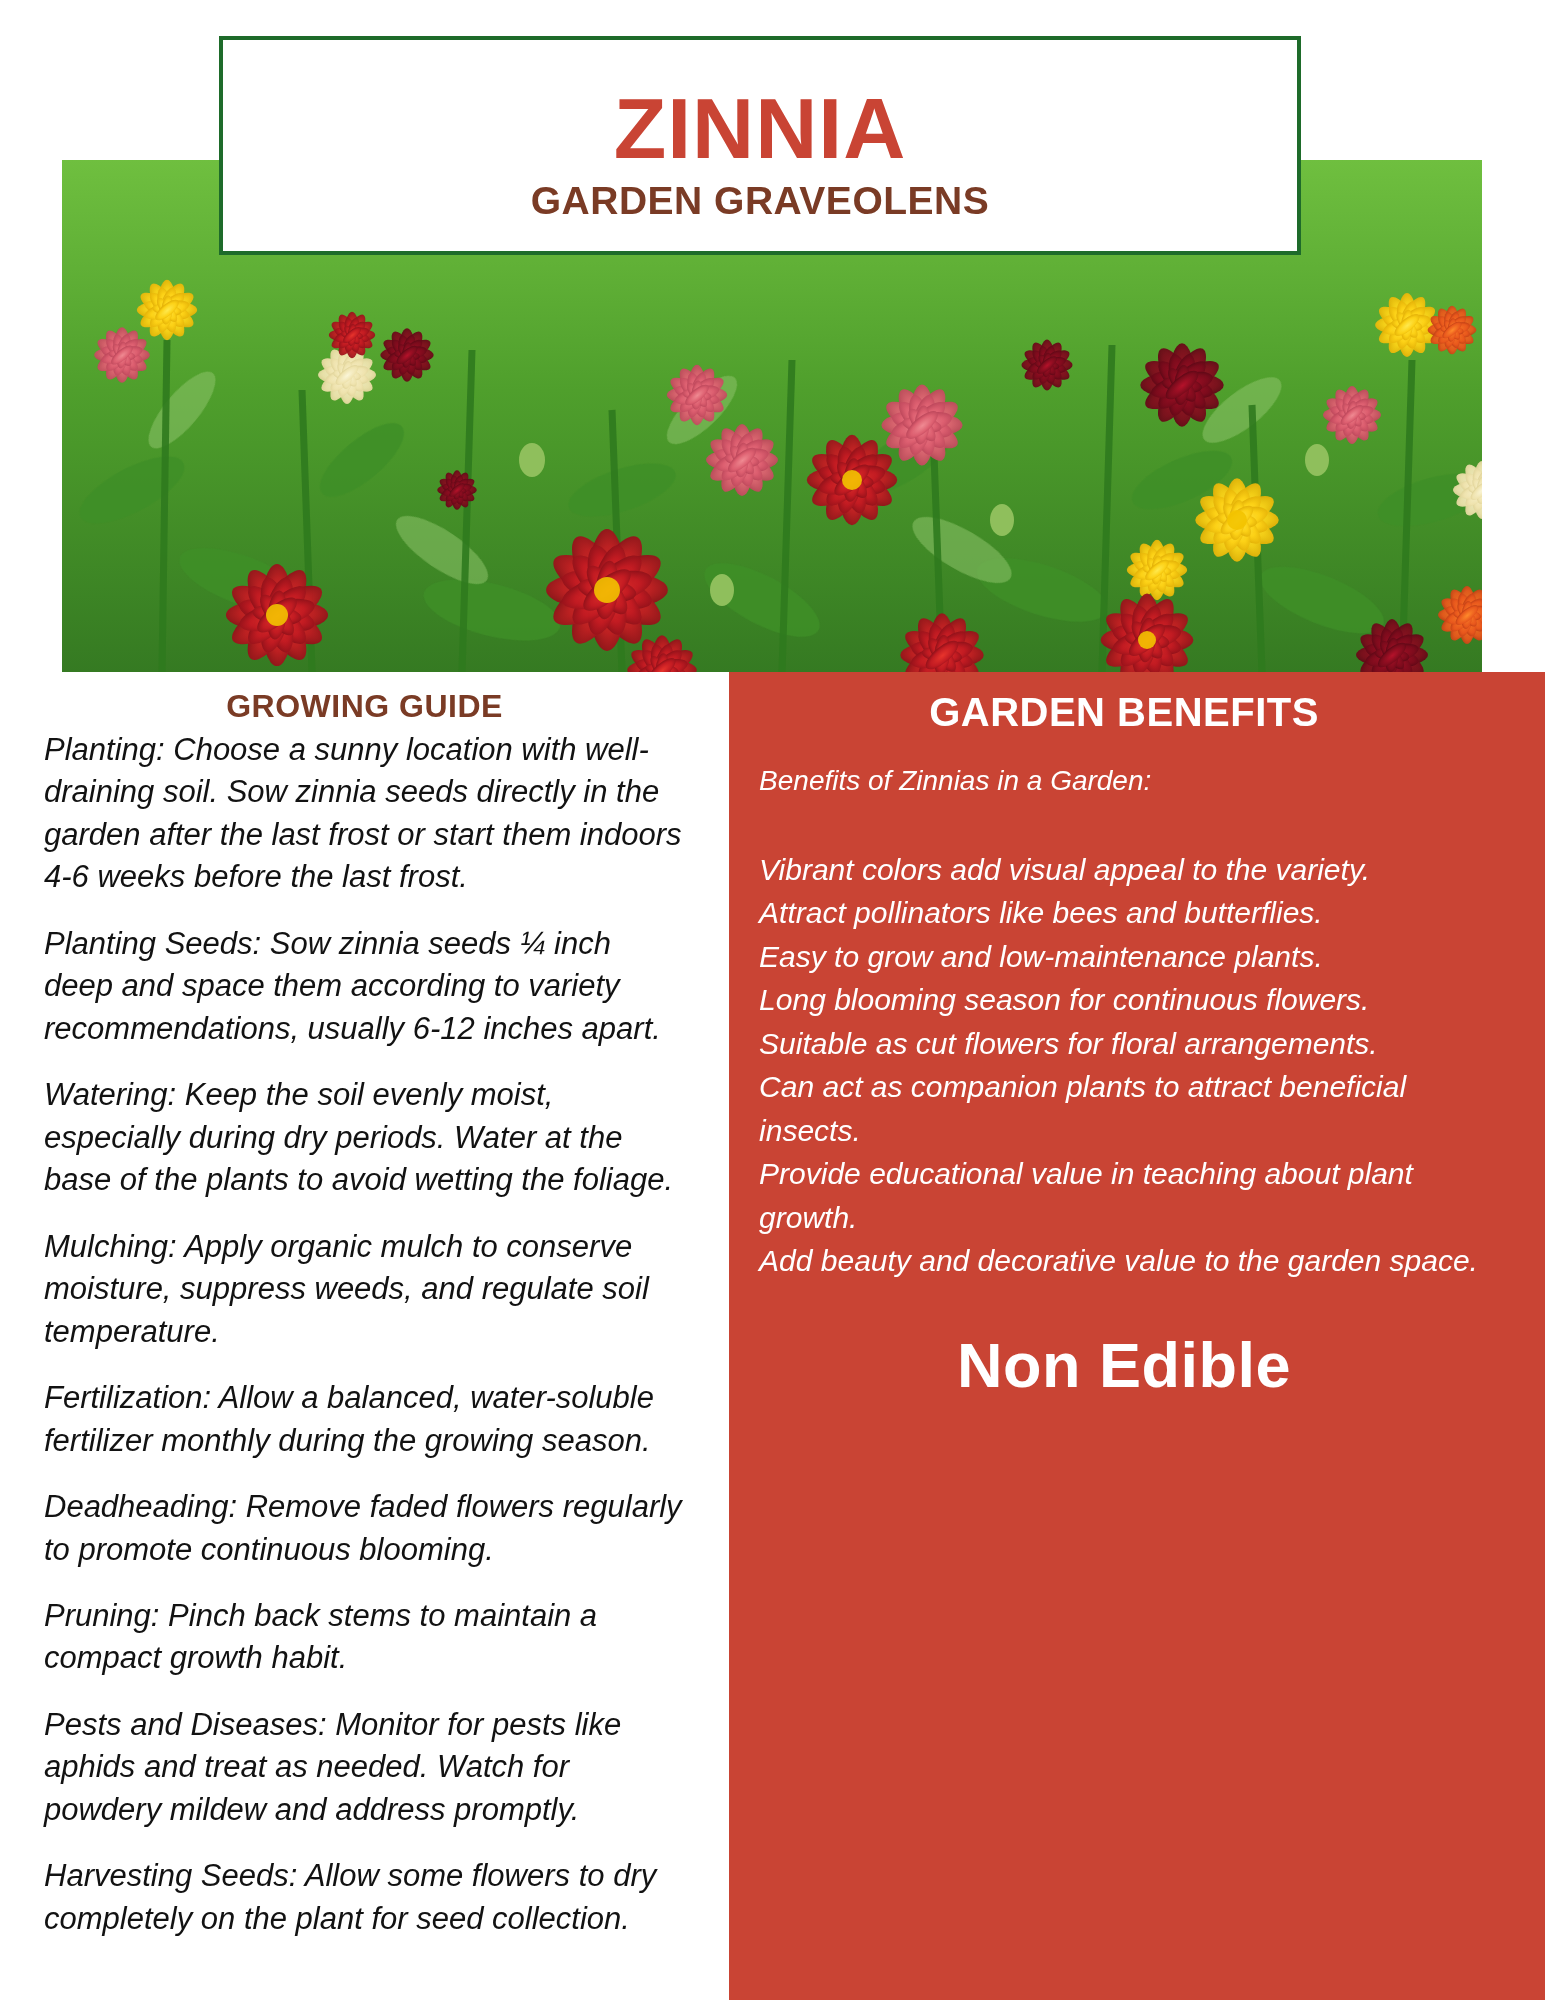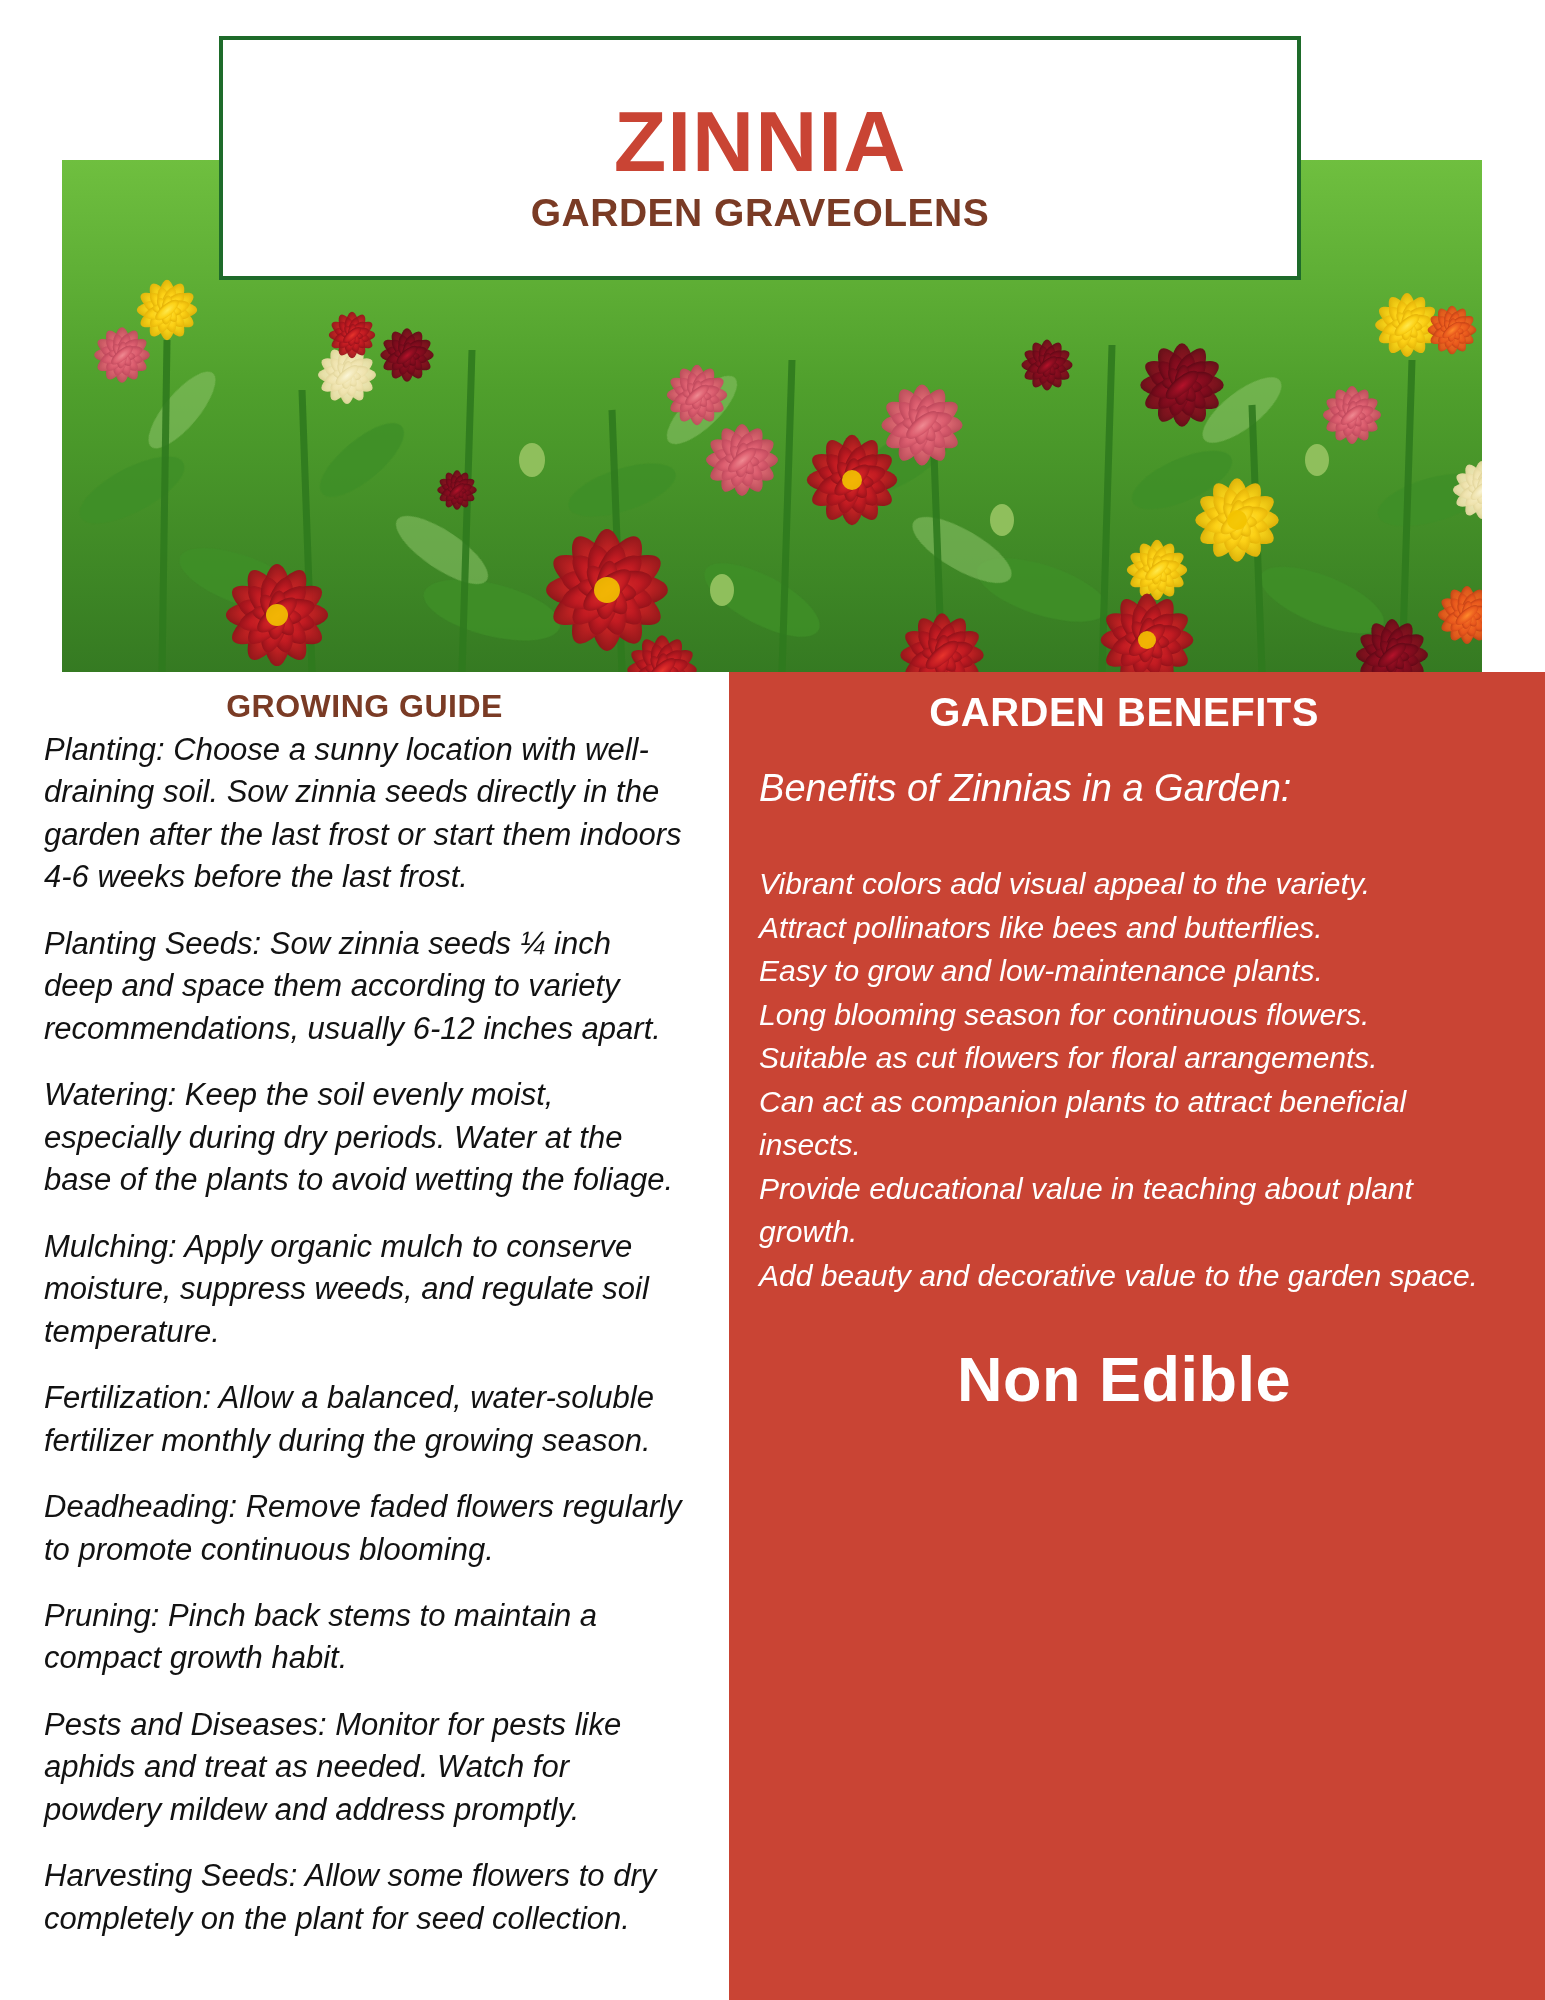--- a/index.html
+++ b/index.html
@@ -30,21 +30,21 @@
     background: #3f8f2f;
   }
   .hero-canvas { position: absolute; inset: 0; }
 
   
   .title-card {
     position: absolute;
     left: 219px;
     top: 36px;
     width: 1082px;
-    height: 244px;
+    height: 219px;
     background: #ffffff;
     border: 4px solid #1e6b2a;
     z-index: 5;
     display: flex;
     flex-direction: column;
     align-items: center;
     justify-content: center;
     padding-top: 16px;
   }
   .title-main {
@@ -107,21 +107,21 @@
   .guide-item {
     font-size: 31px;
     font-style: italic;
     color: #121212;
     line-height: 1.37;
     margin-bottom: 24px;
   }
   .guide-item:last-child { margin-bottom: 0; }
 
   .benefit-intro {
-    font-size: 38px;
+    font-size: 28px;
     font-style: italic;
     color: #ffffff;
     line-height: 1.45;
     margin-bottom: 46px;
     padding-left: 16px;
   }
 
   .benefit-list { list-style: none; padding-left: 16px; }
   .benefit-item {
     font-size: 30px;

